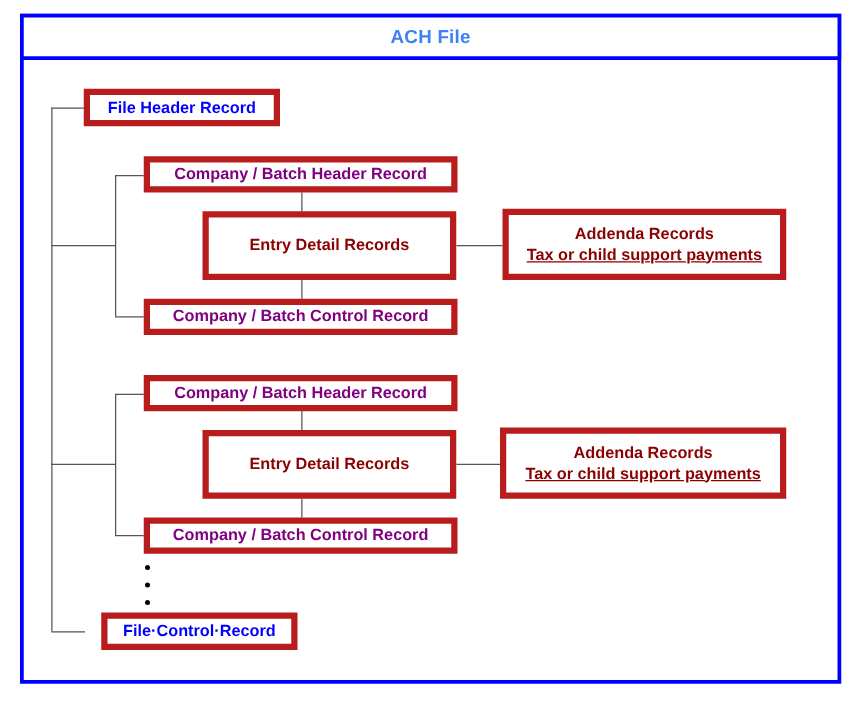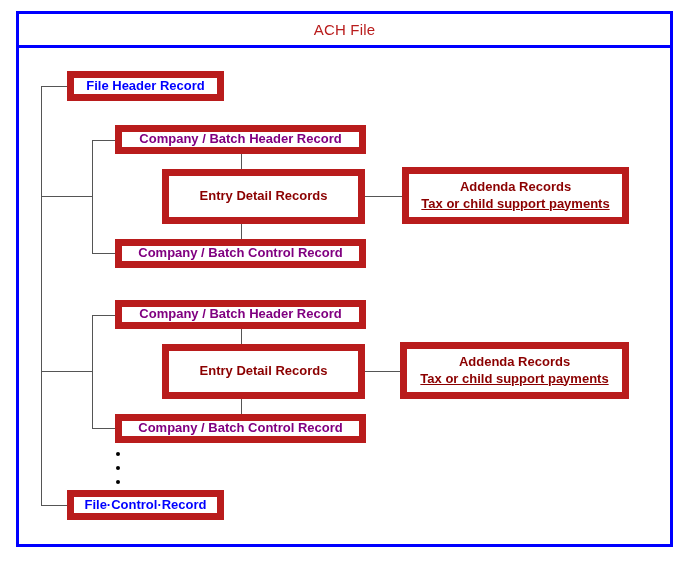--- a/index.html
+++ b/index.html
@@ -37,30 +37,30 @@
     height: 37px;
     box-sizing: border-box;
     border: 3px solid #0000ff;
     background: #ffffff;
     display: flex;
     align-items: center;
     justify-content: center;
   }
   .title-text {
     font-size: 15px;
-    font-weight: normal;
-    color: #b91c1c;
+    font-weight: bold;
+    color: #3b82f6;
     letter-spacing: 0.2px;
   }
 
   
   .node {
     position: absolute;
     box-sizing: border-box;
-    border: 7px solid #b91c1c;
+    border: 5px solid #b91c1c;
     background: #ffffff;
     display: flex;
     flex-direction: column;
     align-items: center;
     justify-content: center;
     text-align: center;
     font-weight: bold;
     line-height: 1.25;
     z-index: 3;
   }
@@ -169,17 +169,17 @@
     <span>Addenda Records</span>
     <span class="line2">Tax or child support payments</span>
   </div>
 
   <div class="ellipsis" style="left:115px; top:452px; width:6px; height:32px;">
     <span class="dot"></span>
     <span class="dot"></span>
     <span class="dot"></span>
   </div>
 
-  <div class="node node-blue" style="left:67px; top:490px; width:157px; height:30px;">
+  <div class="node node-blue" style="left:81px; top:490px; width:157px; height:30px;">
     <span>File·Control·Record</span>
   </div>
 
 </div>
 
 </body></html>

